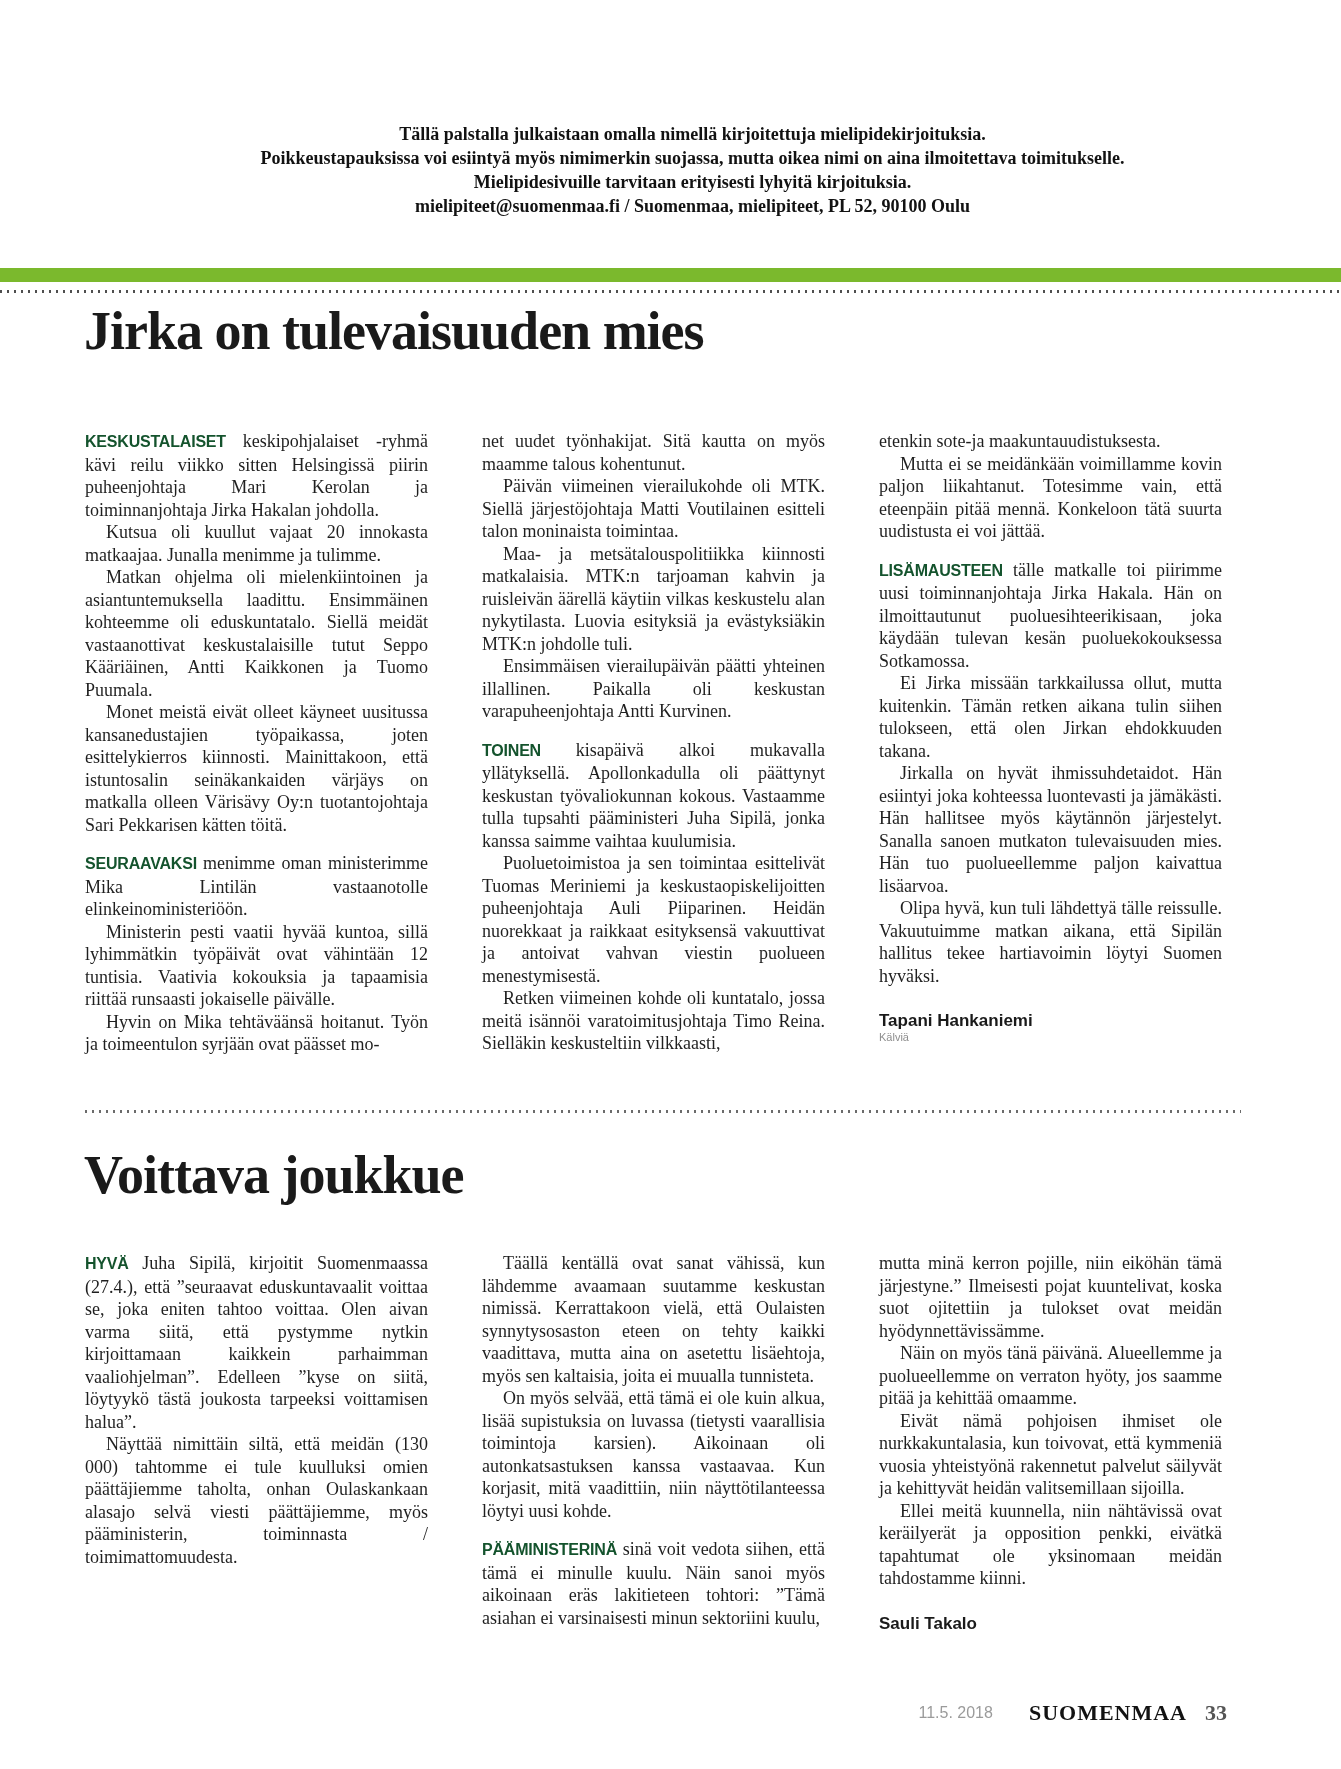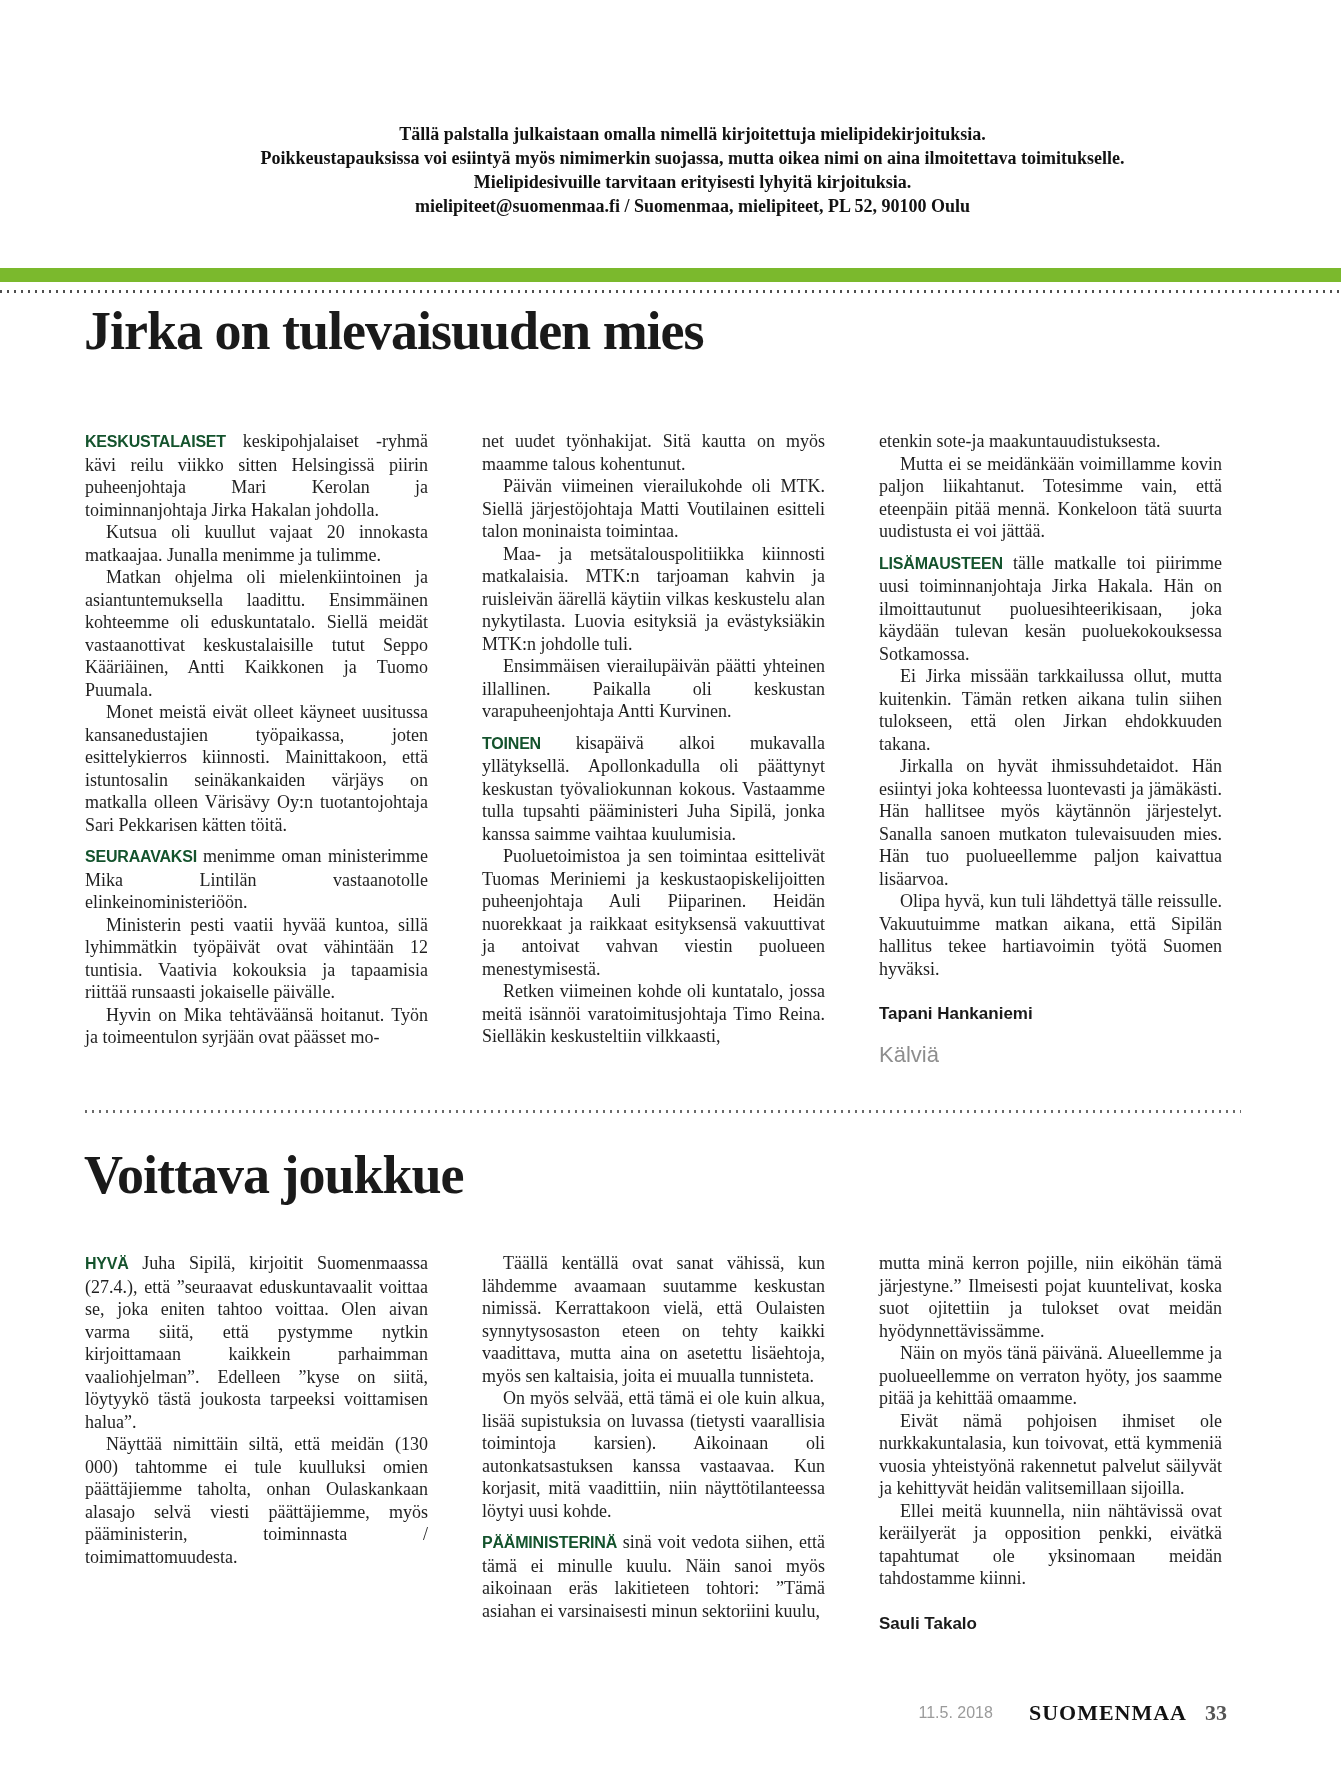--- a/index.html
+++ b/index.html
@@ -23,26 +23,26 @@
                 font-weight:bold; color:#1a1a1a; font-size:54px; letter-spacing:-1px; }
   #headline-1 { top:300px; }
   #headline-2 { top:1144px; }
 
   .cols { position:absolute; left:85px; width:1137px; display:flex; gap:54px; }
   #cols-1 { top:430px; }
   #cols-2 { top:1252px; }
   .col { width:343px; }
   .col p { font-size:18px; line-height:22.5px; text-align:justify; color:#1f1f1f; }
   .col p.indent { text-indent:21px; }
-  .col p.gap { margin-top:9px; }
+  .col p.gap { margin-top:16px; }
   .lead { font-family:"Liberation Sans", sans-serif; font-weight:bold; font-size:16px;
           letter-spacing:-0.2px; color:#14532d; }
   .sig-name { margin-top:24px; font-family:"Liberation Sans", sans-serif; font-weight:bold;
               font-size:17px; color:#1a1a1a; }
-  .sig-loc { font-family:"Liberation Sans", sans-serif; font-size:22px; color:#8e8e8e; margin-top:18px; }
+  .sig-loc { font-family:"Liberation Sans", sans-serif; font-size:11px; color:#8e8e8e; margin-top:0; }
 
   .pagefooter { position:absolute; top:1700px; right:114px; display:flex; align-items:center; }
   .f-date { font-family:"Liberation Sans", sans-serif; font-size:16px; color:#9b9b9b; margin-right:36px; }
   .f-brand { font-family:"Liberation Serif", serif; font-weight:bold; font-size:22px;
              letter-spacing:1px; color:#121212; margin-right:18px; }
   .f-num { font-family:"Liberation Serif", serif; font-weight:bold; font-size:22px; color:#555; }
 </style>
 </head>
 <body>
 
@@ -78,21 +78,21 @@
           <p class=" gap"><span class="lead">TOINEN </span>kisapäivä alkoi mukavalla yllätyksellä. Apollonkadulla oli päättynyt keskustan työvaliokunnan kokous. Vastaamme tulla tupsahti pääministeri Juha Sipilä, jonka kanssa saimme vaihtaa kuulumisia.</p>
           <p class="indent">Puoluetoimistoa ja sen toimintaa esittelivät Tuomas Meriniemi ja keskustaopiskelijoitten puheenjohtaja Auli Piiparinen. Heidän nuorekkaat ja raikkaat esityksensä vakuuttivat ja antoivat vahvan viestin puolueen menestymisestä.</p>
           <p class="indent">Retken viimeinen kohde oli kuntatalo, jossa meitä isännöi varatoimitusjohtaja Timo Reina. Sielläkin keskusteltiin vilkkaasti,</p>
         </div>
         <div class="col">
           <p class="">etenkin sote-ja maakuntauudistuksesta.</p>
           <p class="indent">Mutta ei se meidänkään voimillamme kovin paljon liikahtanut. Totesimme vain, että eteenpäin pitää mennä. Konkeloon tätä suurta uudistusta ei voi jättää.</p>
           <p class=" gap"><span class="lead">LISÄMAUSTEEN </span>tälle matkalle toi piirimme uusi toiminnanjohtaja Jirka Hakala. Hän on ilmoittautunut puoluesihteerikisaan, joka käydään tulevan kesän puoluekokouksessa Sotkamossa.</p>
           <p class="indent">Ei Jirka missään tarkkailussa ollut, mutta kuitenkin. Tämän retken aikana tulin siihen tulokseen, että olen Jirkan ehdokkuuden takana.</p>
           <p class="indent">Jirkalla on hyvät ihmissuhdetaidot. Hän esiintyi joka kohteessa luontevasti ja jämäkästi. Hän hallitsee myös käytännön järjestelyt. Sanalla sanoen mutkaton tulevaisuuden mies. Hän tuo puolueellemme paljon kaivattua lisäarvoa.</p>
-          <p class="indent">Olipa hyvä, kun tuli lähdettyä tälle reissulle. Vakuutuimme matkan aikana, että Sipilän hallitus tekee hartiavoimin työtä Suomen hyväksi.</p>
+          <p class="indent">Olipa hyvä, kun tuli lähdettyä tälle reissulle. Vakuutuimme matkan aikana, että Sipilän hallitus tekee hartiavoimin löytyi Suomen hyväksi.</p>
           <div class="sig-name">Tapani Hankaniemi</div>
           <div class="sig-loc">Kälviä</div>
         </div>
       </div>
   </section>
 
   <div class="dotted mid"></div>
 
   <section>
     <h1 class="headline" id="headline-2">Voittava joukkue</h1>

